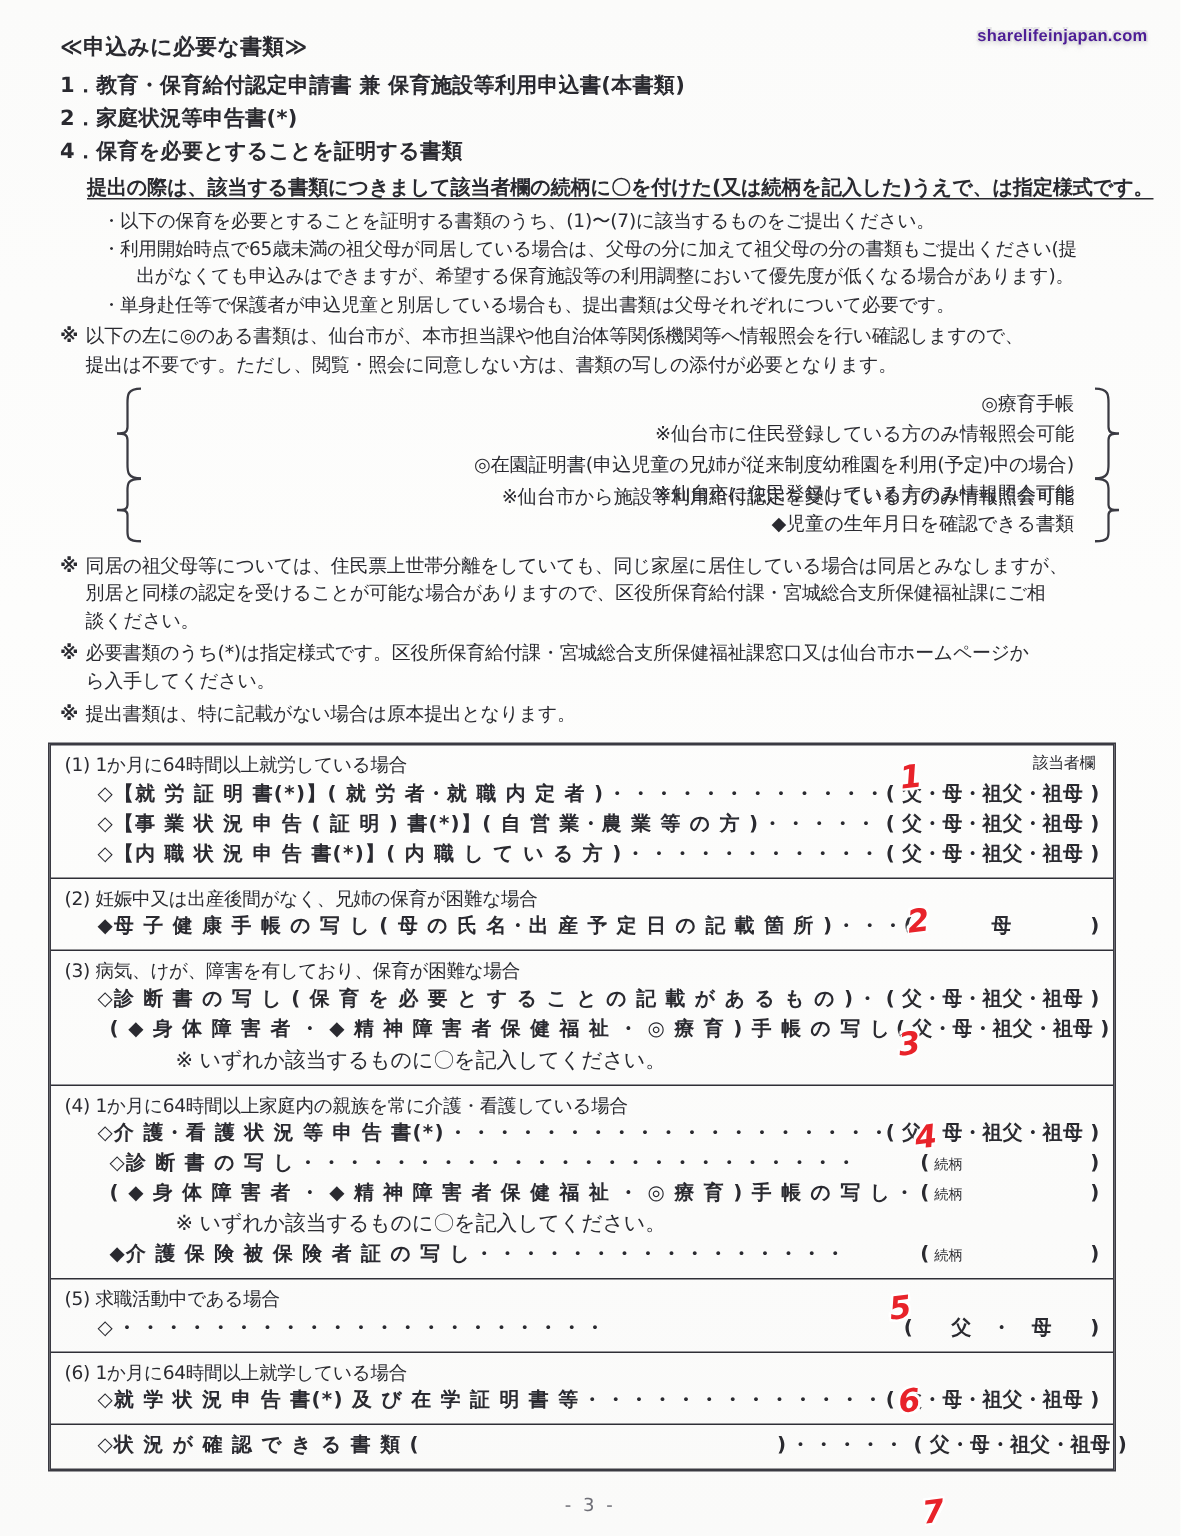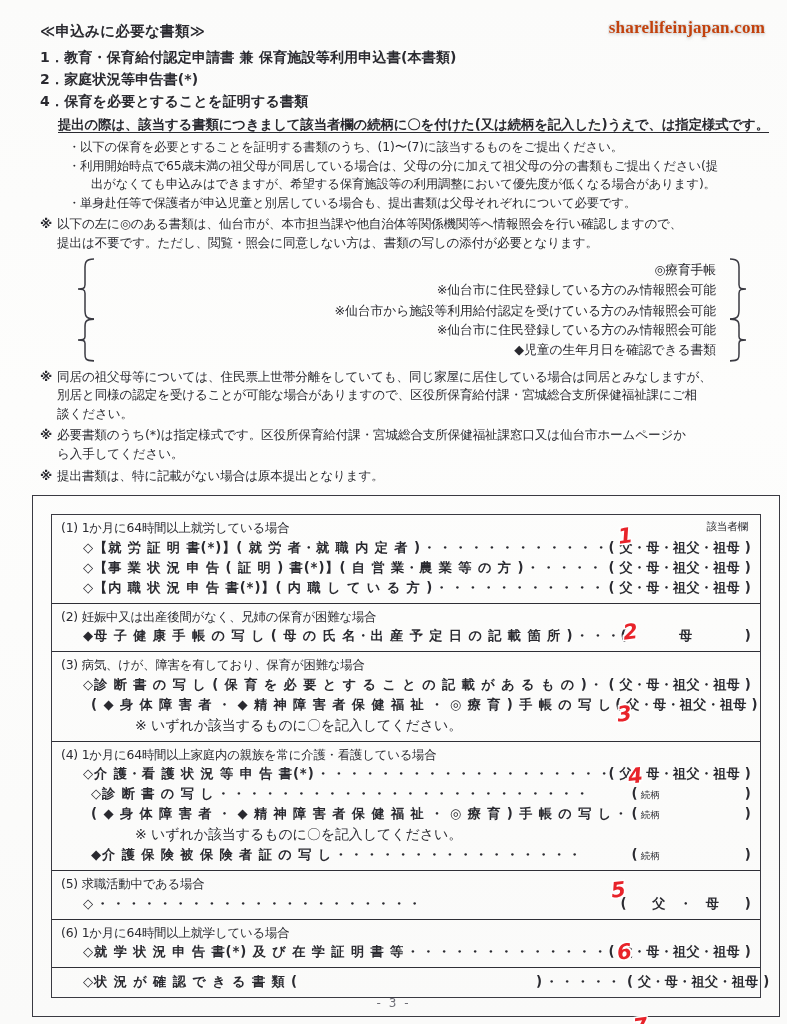--- a/index.html
+++ b/index.html
@@ -19,25 +19,25 @@
   }
   
   #scan-tint {
     position: absolute; inset: 0;
     background: linear-gradient(180deg,#fbfbfa 0%,#fdfdfc 40%,#fafaf9 100%);
     pointer-events: none;
   }
   .wm {
     position: absolute;
     top: 18px; right: 22px;
-    font-family: Liberation Serif, serif;
-    font-size: 17px;
+    font-family: Liberation Sans, sans-serif;
+    font-size: 11px;
     font-weight: bold;
     letter-spacing: .2px;
-    color: #c2410c;
+    color: #4c1d95;
     text-shadow:
       -1px -1px 0 #e3e3e3, 1px -1px 0 #e3e3e3,
       -1px  1px 0 #e3e3e3, 1px  1px 0 #e3e3e3,
        0 2px 3px rgba(180,180,180,.55);
     z-index: 6;
   }
   .content {
     position: relative;
     z-index: 3;
     padding: 22px 26px 0 26px;
@@ -109,21 +109,21 @@
   .bsvg.l { left: 2px; }
   .bsvg.r { right: 0; }
 
   .pre-table-notes { margin-top: 6px; }
 
   
   .tbl {
     margin: 10px 0 0 6px;
     width: 710px;
     border: 1px solid #3a3a42;
-    padding: 18px;
+    padding: 0;
     background: transparent;
   }
   .tbl-in {
     border: 1px solid #3a3a42;
     padding: 0;
   }
   .row { padding: 4px 9px 5px 9px; position: relative; }
   .row + .row { border-top: 1px solid #2f2f36; }
   .row-head {
     font-size: 12.4px;
@@ -272,20 +272,23 @@
           <path d="M2 1 C12 1 11 6 11 12 L11 25 C11 29 14 29 18 29 C14 29 11 29 11 33 L11 46 C11 52 12 57 2 57" fill="none" stroke="#3a3a42" stroke-width="1.5"></path>
         </svg>
         <div class="brk-inner">
           <div class="brkline jp">
             <span class="mk">◎</span><span>療育手帳</span>
           </div>
           <div class="brkline jp">
             <span class="ind">※仙台市に住民登録している方のみ情報照会可能</span>
           </div>
           <div class="brkline jp">
+            <span class="mk">◎</span><span>在園証明書(申込児童の兄姉が従来制度幼稚園を利用(予定)中の場合)</span>
+          </div>
+          <div class="brkline jp">
             <span class="ind">※仙台市から施設等利用給付認定を受けている方のみ情報照会可能</span>
           </div>
         </div>
       </div>
 
       <div class="brk" style="height:40px; margin-top:-2px;">
         <svg class="bsvg l" width="22" viewBox="0 0 22 40" preserveAspectRatio="none">
           <path d="M20 1 C10 1 11 5 11 10 L11 17 C11 20 8 20 4 20 C8 20 11 20 11 23 L11 31 C11 36 10 39 20 39" fill="none" stroke="#3a3a42" stroke-width="1.5"></path>
         </svg>
         <svg class="bsvg r" width="22" viewBox="0 0 22 40" preserveAspectRatio="none">

